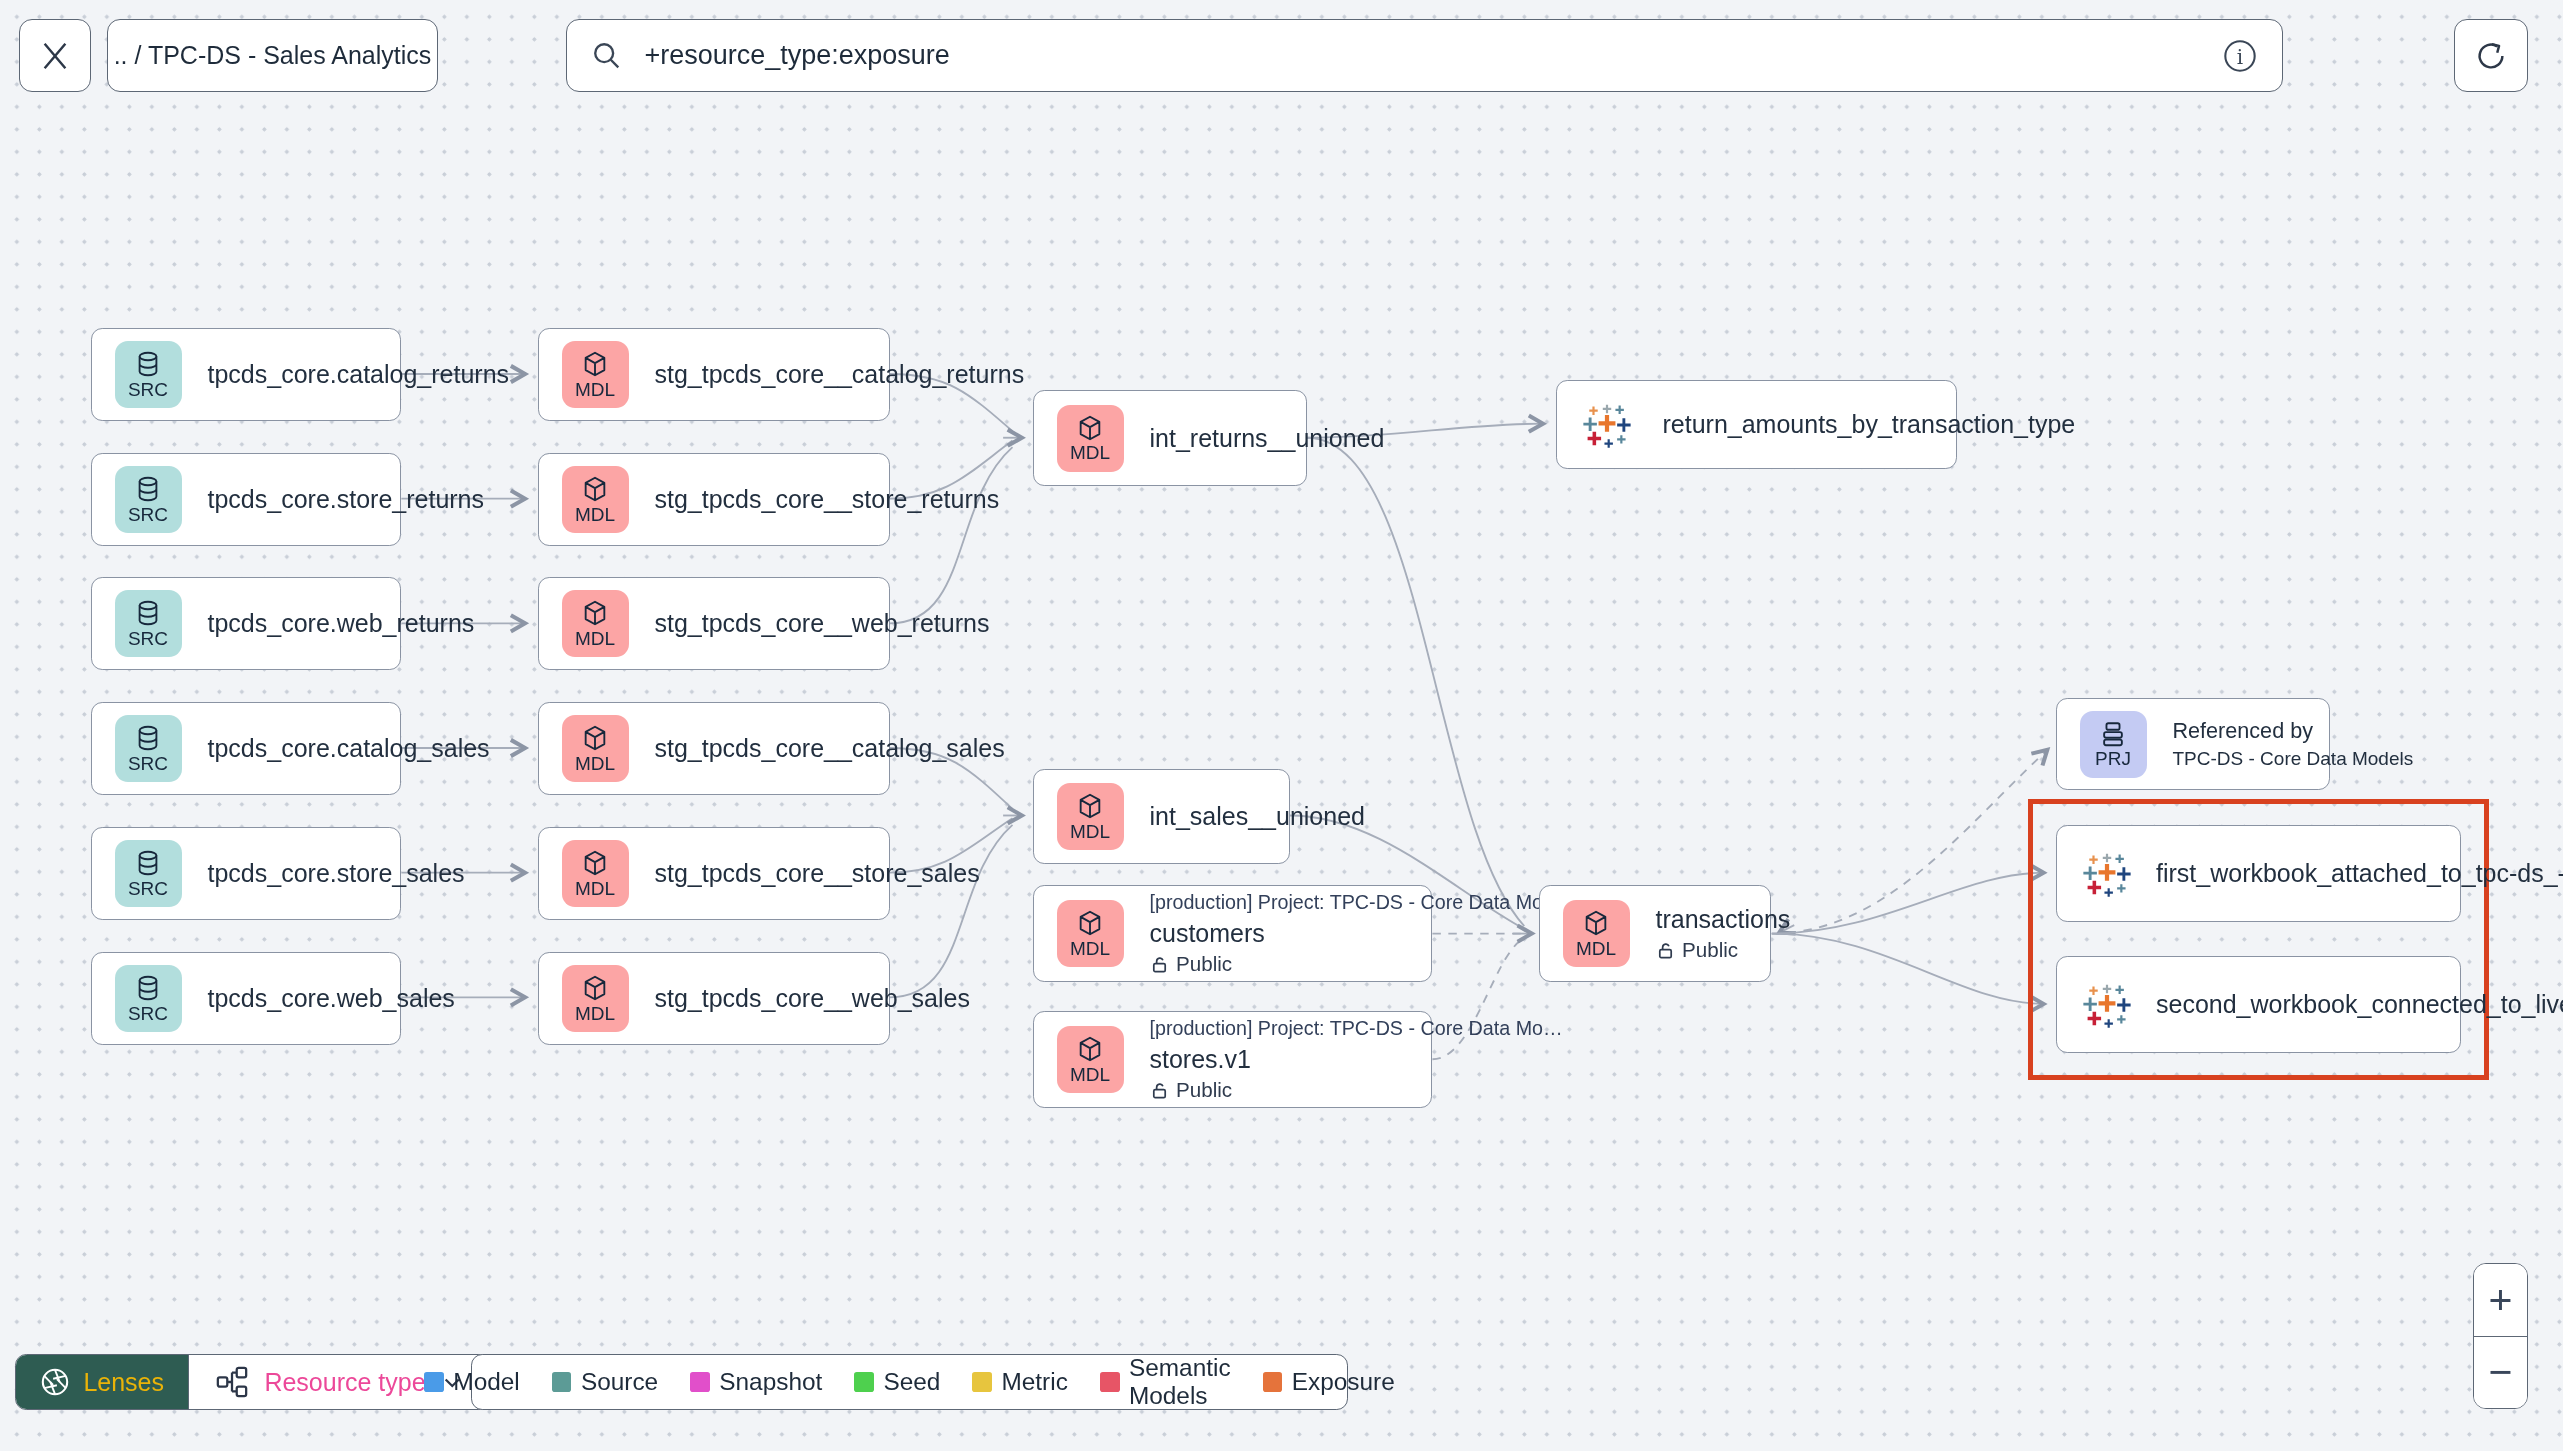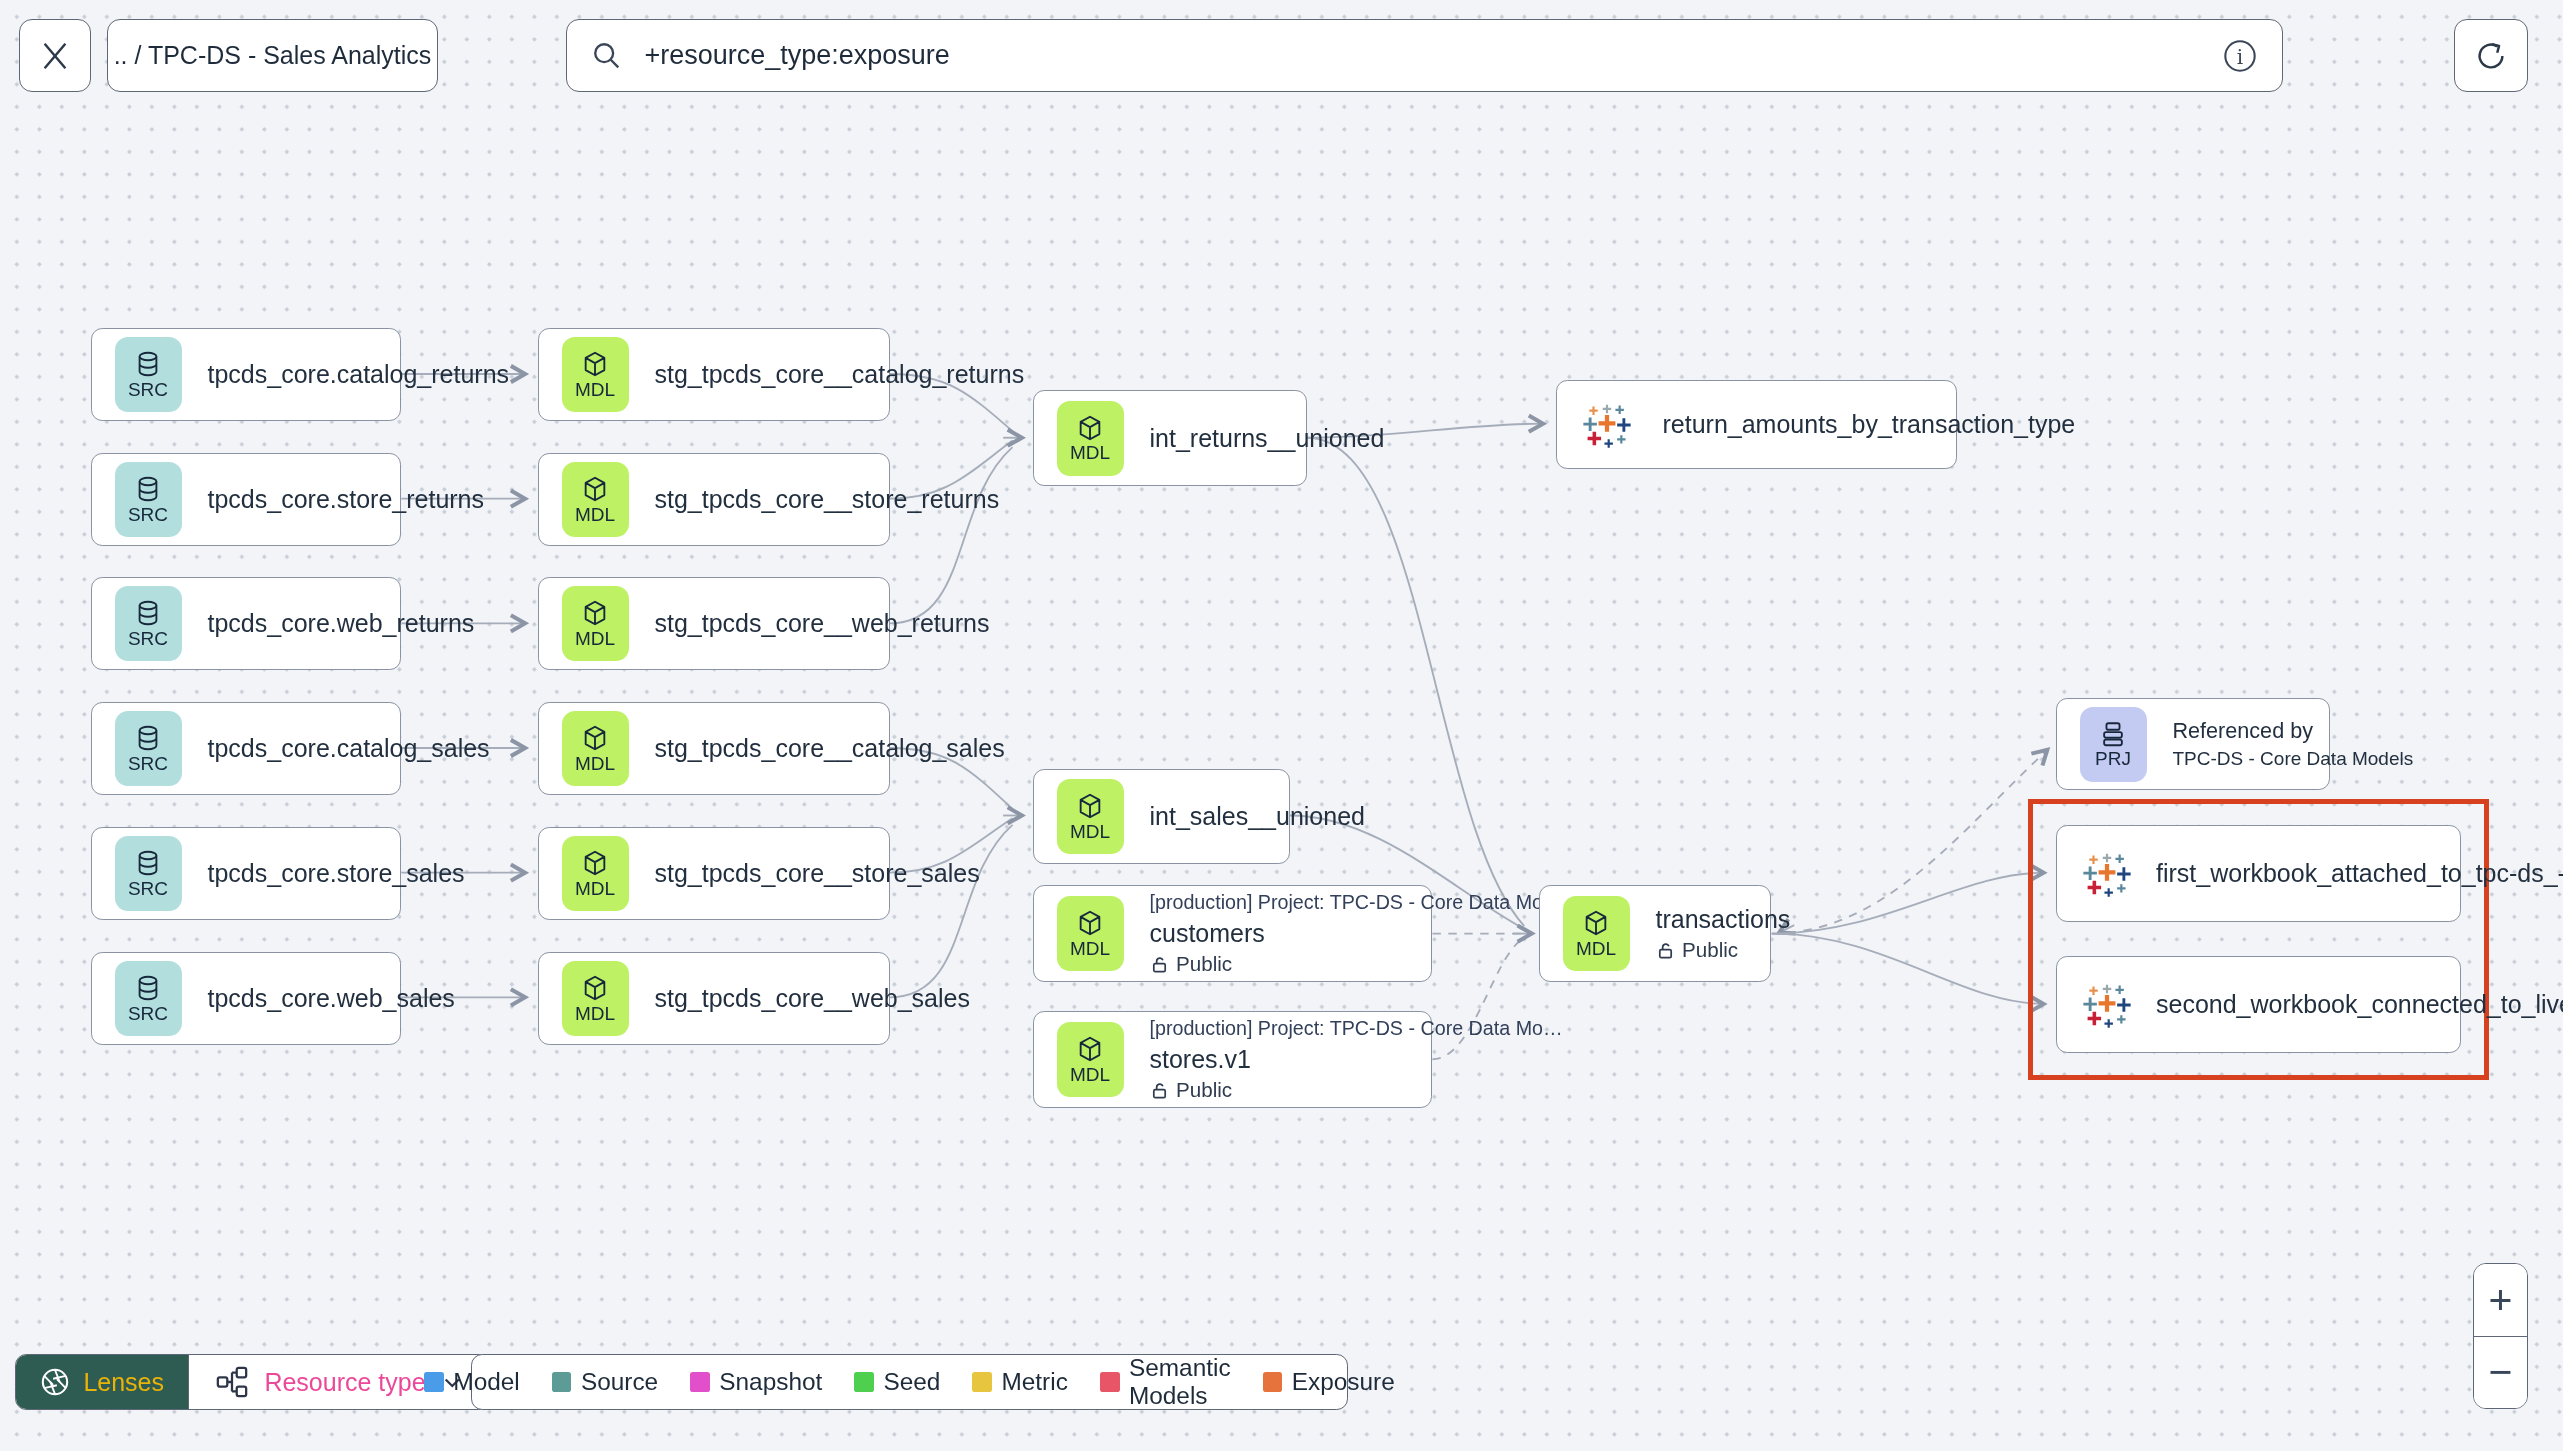--- a/index.html
+++ b/index.html
@@ -29,26 +29,26 @@
   .searchbar input{
     flex:1;border:none;outline:none;background:transparent;
     font-family:"Liberation Sans",sans-serif;font-size:27px;color:#1e2b3a;font-weight:500;
   }
   
   .node{
     position:absolute;background:#fff;border:1.9px solid #8a93a3;border-radius:11.2px;
     display:flex;align-items:center;box-sizing:border-box;padding-left:22.5px;gap:26px;cursor:pointer;
   }
   .badge{
-    width:67px;height:75px;border-radius:13px;flex:0 0 auto;
+    width:67px;height:67px;border-radius:13px;flex:0 0 auto;
     display:flex;flex-direction:column;align-items:center;justify-content:center;
     font-size:19px;font-weight:500;color:#17283c;line-height:1;gap:1.9px;
   }
   .badge.src{background:#b2dedd;}
-  .badge.mdl{background:#bef264;}
+  .badge.mdl{background:#fca5a5;}
   .badge.prj{background:#c4cbf3;}
   .ntitle{font-size:25px;font-weight:500;color:#222f3f;white-space:nowrap;}
   .nsub{font-size:19.7px;font-weight:400;color:#33405a;white-space:nowrap;}
   .naccess{display:flex;align-items:center;gap:7.5px;font-size:20.6px;color:#2f3b4e;}
   .ncol{display:flex;flex-direction:column;gap:4.7px;}
   .prjline1{font-size:21.6px;color:#222f3f;}
   .prjline2{font-size:19px;font-weight:500;color:#222f3f;white-space:nowrap;}
   .tableau{flex:0 0 auto;}
   
   .hl-rect{position:absolute;border:5.6px solid #d8411f;box-sizing:border-box;background:transparent;}

